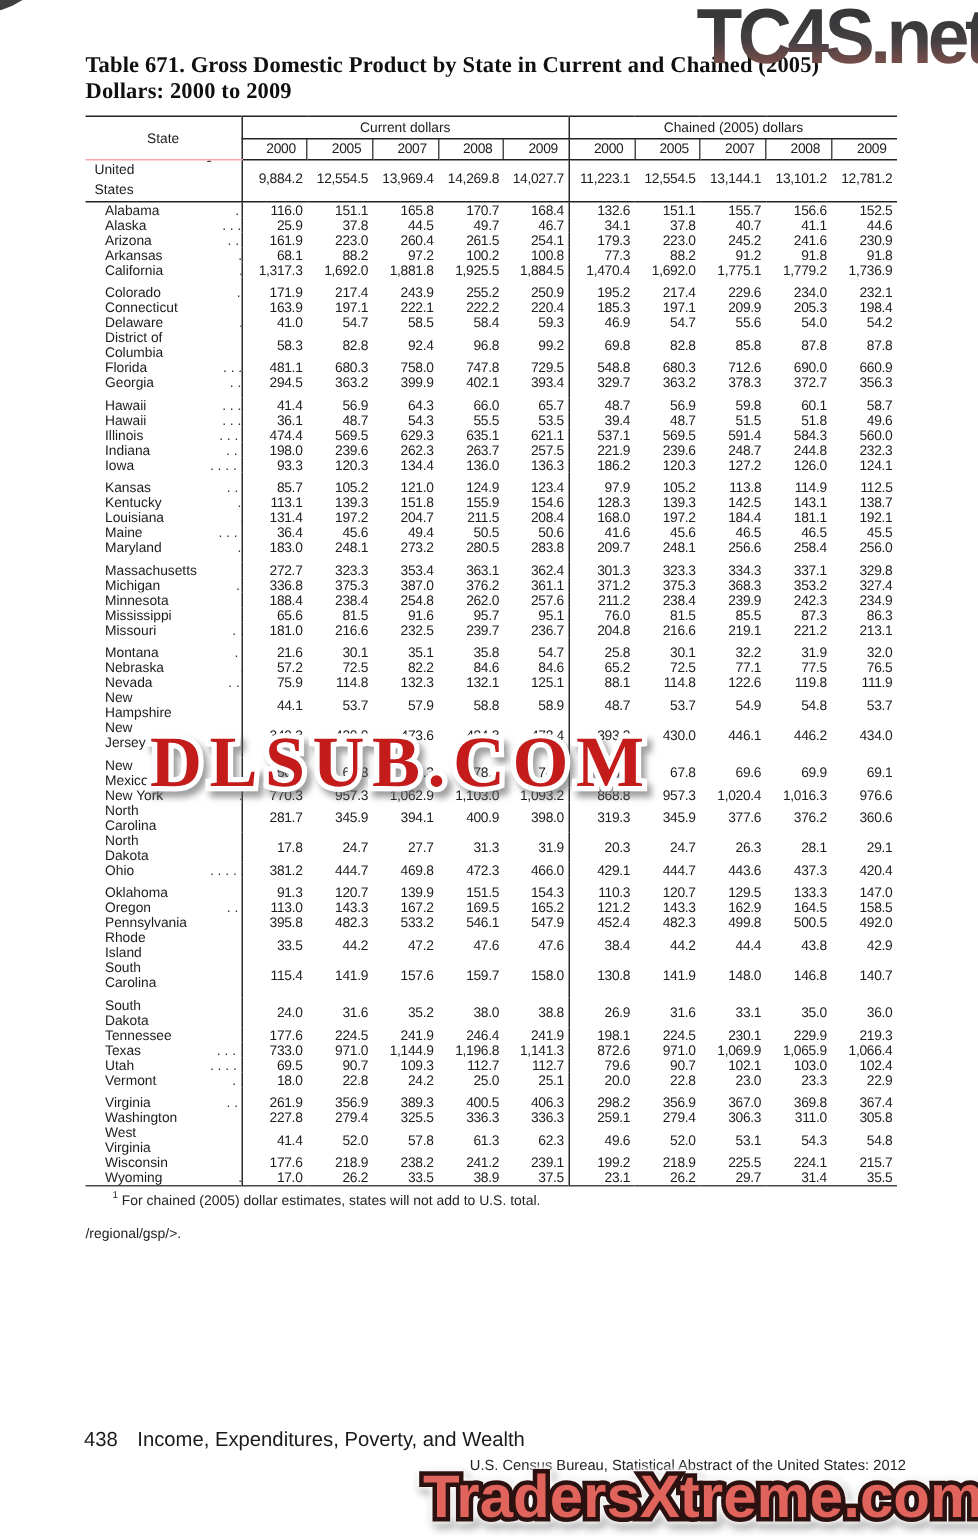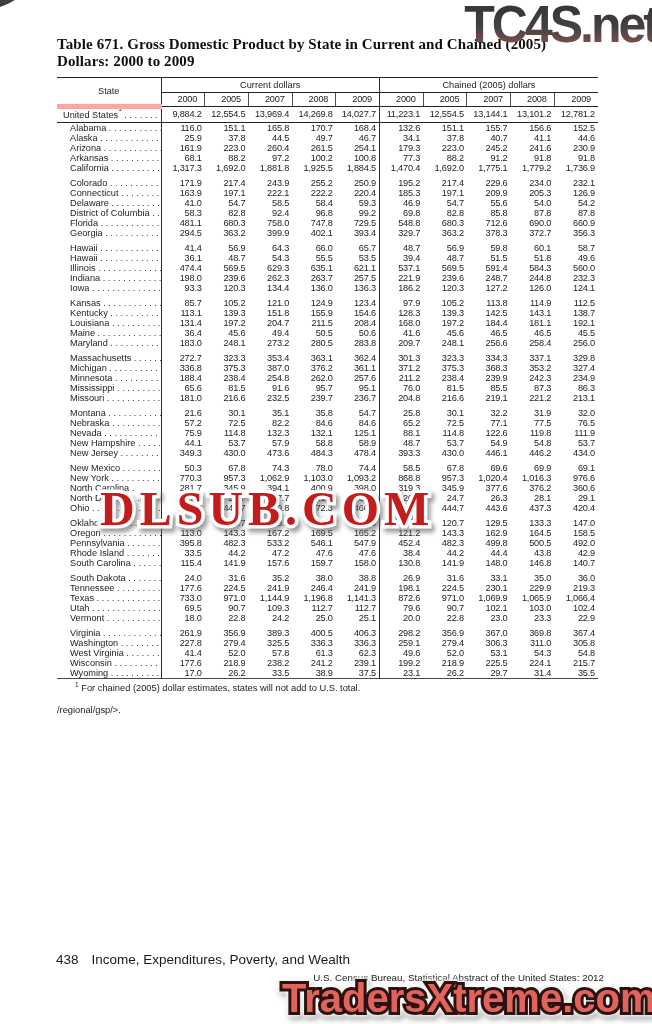--- a/index.html
+++ b/index.html
@@ -23,36 +23,36 @@
 
   table.gdp {
     border-collapse:collapse; table-layout:fixed; width:100%;
     font-size:9.2px; color:#1c1c1c;
     border-top:1px solid #222; border-bottom:1.6px solid #4a4a4a;
   }
   col.c-state { width:104px; }
   th, td { padding:0; font-weight:normal; }
   .vr { border-right:1px solid #2a2a2a; }
   th.state-h {
-    border-bottom:5px solid #fca5a5; text-align:center; vertical-align:middle;
+    border-bottom:1px solid #fca5a5; text-align:center; vertical-align:middle;
     font-size:9.2px;
   }
   th.grp-label { border-bottom:1px solid #222; text-align:center; padding:2px 0 1.5px 0; font-size:9.2px; }
   tr.yr th {
     border-bottom:1px solid #222; text-align:right; padding:1px 7px 2px 0;
     font-size:9.2px; letter-spacing:-.2px; border-left:1px solid #4d4d4d;
   }
   tr.yr th.no-sep { border-left:none; }
 
   td.num {
     text-align:right; padding-right:3px; line-height:10px;
     letter-spacing:-.2px; white-space:nowrap;
   }
   td.state { overflow:hidden; }
-  td.state .cellflex { display:flex; align-items:flex-start; padding-left:13px; }
+  td.state .cellflex { display:flex; align-items:flex-start; padding-left:13px;gap:48px; }
   tr.us td.state .cellflex { padding-left:6px; }
   .leader { flex:1; overflow:hidden; white-space:nowrap; color:#2a2a2a; }
   .leader::after { content:"\00a0.\00a0.\00a0.\00a0.\00a0.\00a0.\00a0.\00a0.\00a0.\00a0.\00a0.\00a0.\00a0.\00a0.\00a0.\00a0.\00a0.\00a0.\00a0.\00a0.\00a0.\00a0.\00a0.\00a0."; }
   tr.us { font-weight:bold; }
   tr.us td { border-bottom:1px solid #222; line-height:13.5px; }
   tr.body-row td { line-height:10px; }
   tr.spacer td { height:5px; line-height:5px; }
   sup.fnmark { font-size:6.5px; vertical-align:super; line-height:0; }
 
   .footnotes { margin-top:4px; font-size:9.3px; line-height:1.2; color:#222; }
@@ -277,21 +277,21 @@
             </td>
             <td class="num">163.9</td>
             <td class="num">197.1</td>
             <td class="num">222.1</td>
             <td class="num">222.2</td>
             <td class="num vr">220.4</td>
             <td class="num">185.3</td>
             <td class="num">197.1</td>
             <td class="num">209.9</td>
             <td class="num">205.3</td>
-            <td class="num">126.9</td>
+            <td class="num">198.4</td>
           </tr>
           <tr class="body-row">
             <td class="state vr">
               <div class="cellflex">
                 <span>Delaware</span>
                 <span class="leader"></span>
               </div>
             </td>
             <td class="num">41.0</td>
             <td class="num">54.7</td>

